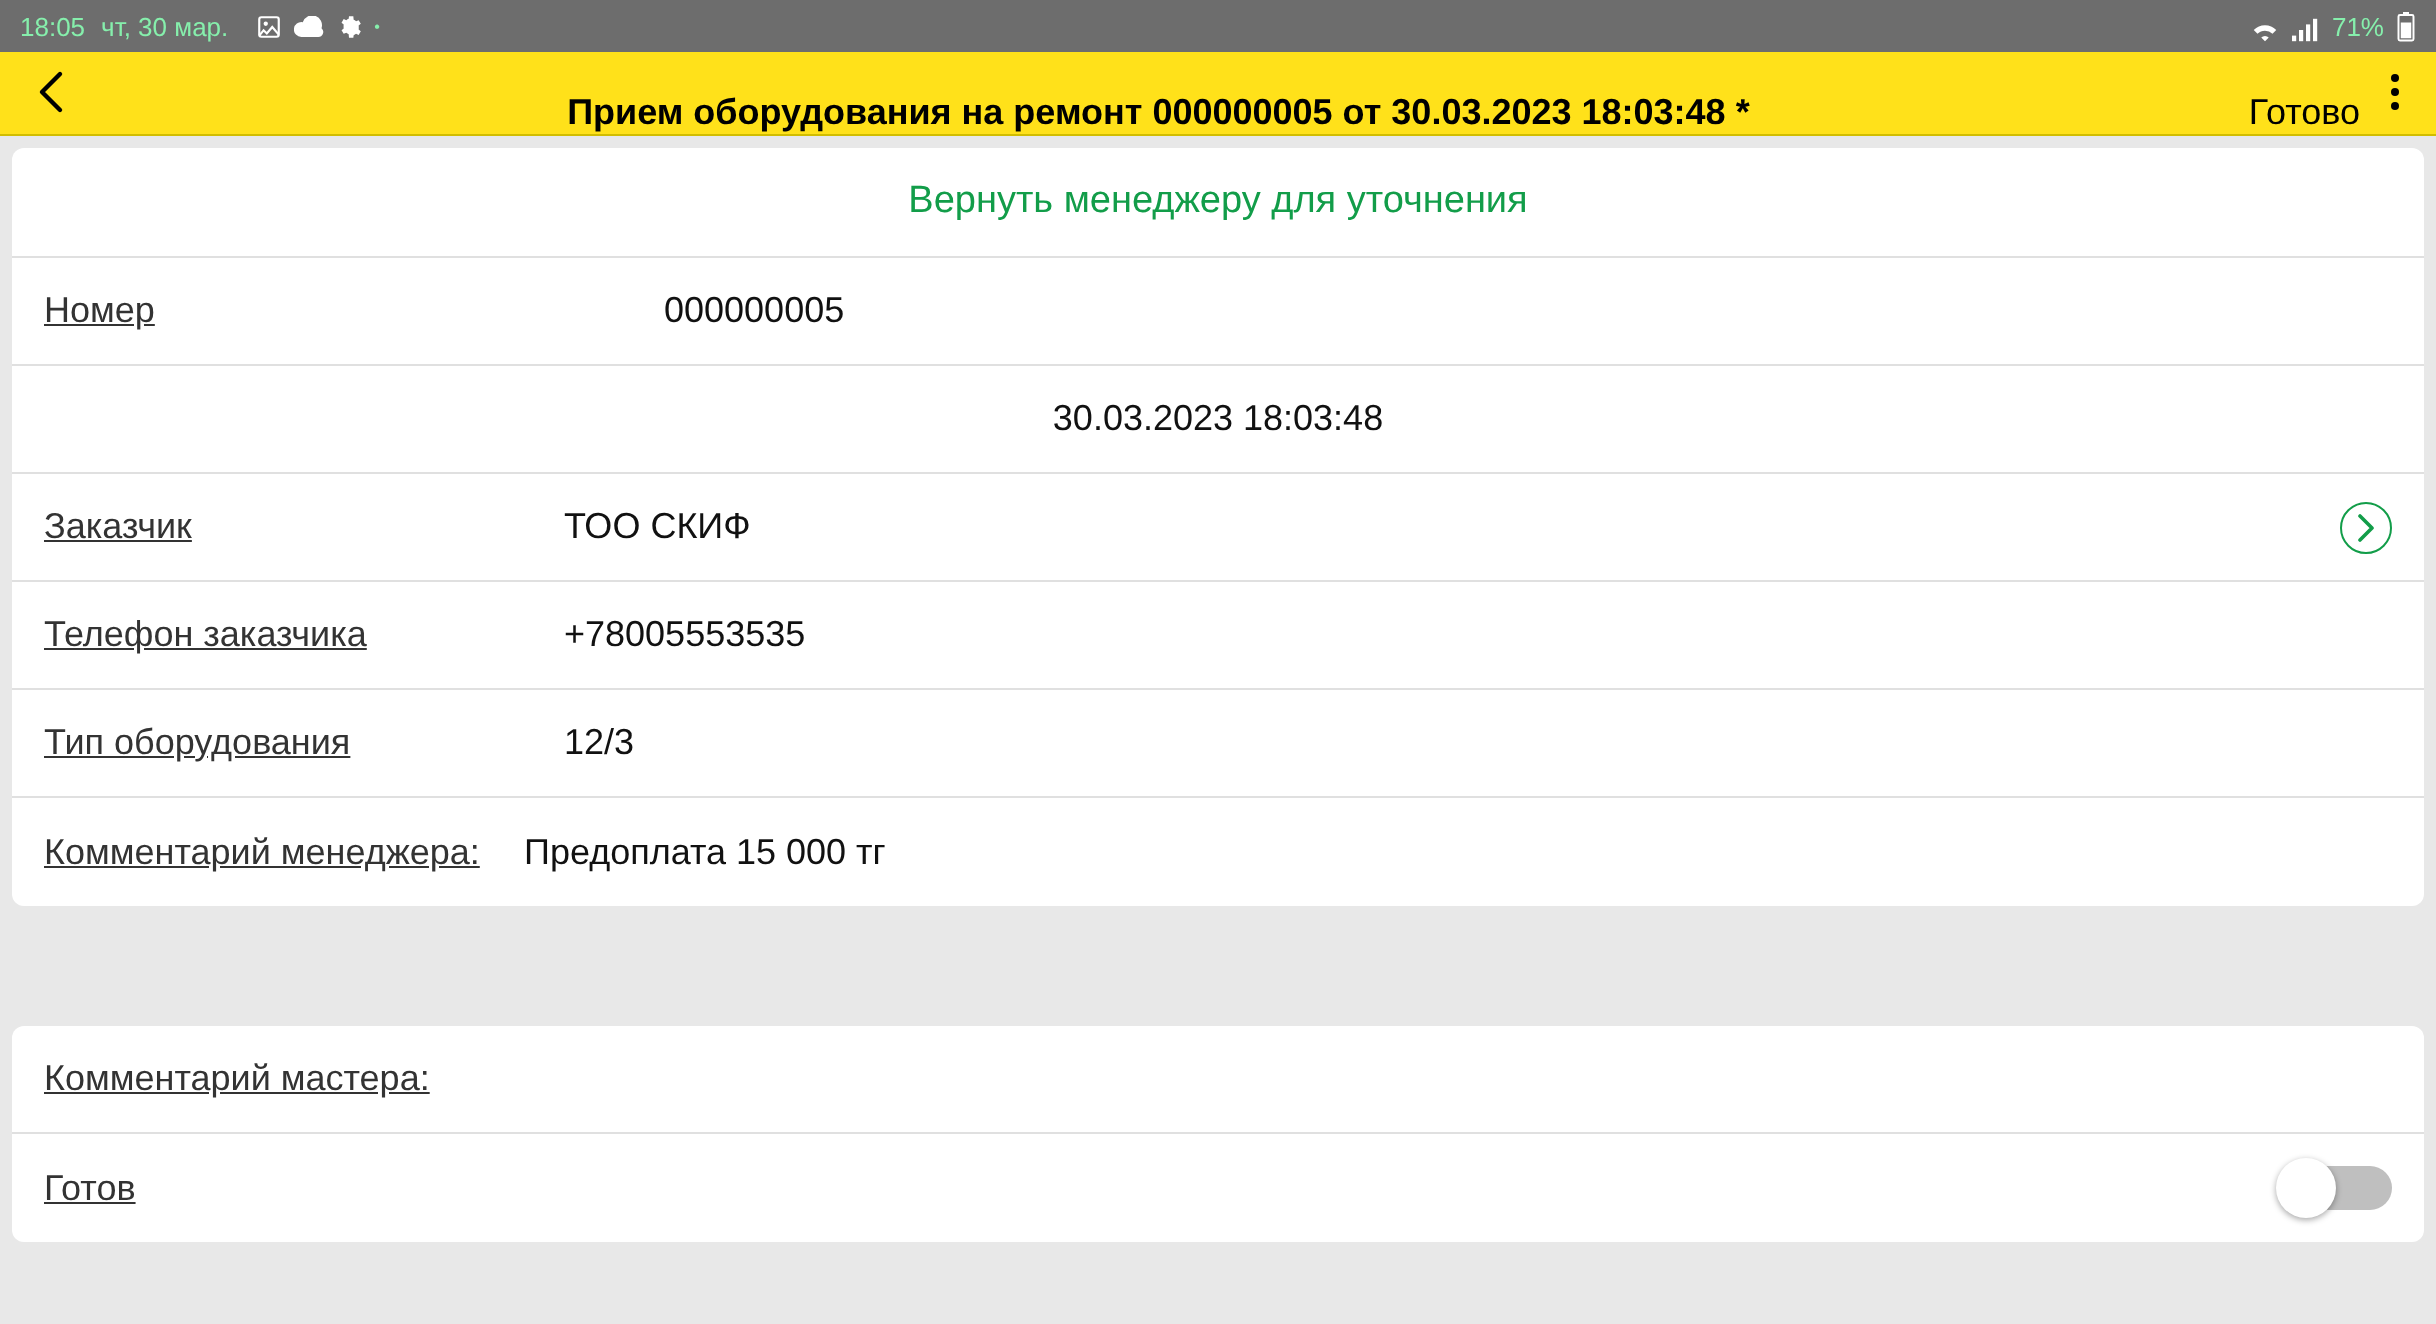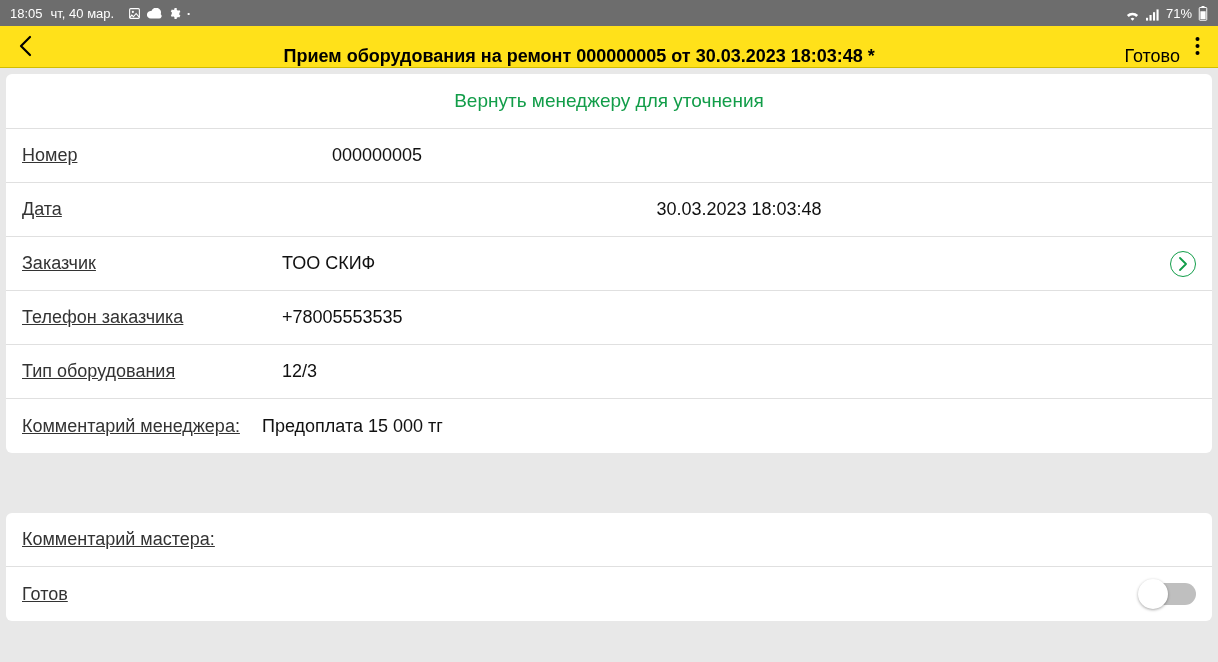--- a/index.html
+++ b/index.html
@@ -1,19 +1,19 @@
 <!DOCTYPE html>
 <html><head>
   <meta charset="utf-8">
   <style>
     * { margin:0; padding:0; box-sizing:border-box; }
     html,body { width:1218px; height:662px; font-family:Arial,Helvetica,sans-serif; background:#e8e8e8; overflow:hidden; }
 
     
-    .statusbar { background:#6d6d6d; color:#ffffff; height:26px; display:flex; align-items:center; padding:0 10px; font-size:13px; }
+    .statusbar { background:#6d6d6d; color:#86efac; height:26px; display:flex; align-items:center; padding:0 10px; font-size:13px; }
     .statusbar .sb-left { display:flex; align-items:center; gap:8px; }
     .statusbar .sb-icons { display:flex; align-items:center; gap:6px; margin-left:6px; font-size:12px; }
     .statusbar .sb-right { margin-left:auto; display:flex; align-items:flex-end; gap:6px; font-size:12px; }
     .statusbar .sb-right .pct { font-size:13px; }
 
     
     .appbar { background:#ffe11a; height:42px; display:flex; align-items:flex-end; padding:0 10px; border-bottom:1px solid #d1bd00; }
     .appbar .back { width:30px; height:42px; display:flex; align-items:center; justify-content:center; cursor:pointer; }
     .appbar .title { flex:1; text-align:center; font-weight:bold; font-size:18px; color:#000; }
     .appbar .done { font-size:18px; color:#000; padding:0 6px; cursor:pointer; }
@@ -38,21 +38,21 @@
     .row .toggle .knob { position:absolute; left:-2px; top:-4px; width:30px; height:30px; background:#fff; border-radius:50%; box-shadow:0 1px 3px rgba(0,0,0,.35); }
 
     svg { display:block; }
   </style>
 </head>
 <body>
 
 <div class="statusbar">
   <div class="sb-left">
     <span>18:05</span>
-    <span>чт, 40 мар.</span>
+    <span>чт, 30 мар.</span>
     <span class="sb-icons">
       <span>
         <svg width="13" height="13" viewBox="0 0 24 24">
             <rect x="3" y="3" width="18" height="18" rx="2" fill="none" stroke="#fff" stroke-width="2"></rect>
             <circle cx="9" cy="9" r="2" fill="#fff"></circle>
             <path d="M21 19l-6-7-5 6-3-3-4 5" fill="none" stroke="#fff" stroke-width="2"></path>
           </svg>
       </span>
       <span>
         <svg width="15" height="11" viewBox="0 0 24 16">
@@ -113,21 +113,20 @@
 
   <div class="card">
     <div class="return-link">Вернуть менеджеру для уточнения</div>
 
     <div class="row">
       <div class="label">Номер</div>
       <div class="value" style="margin-left:50px;">000000005</div>
     </div>
 
     <div class="row">
-      <div class="label">Дата</div>
       <div class="value right">30.03.2023 18:03:48</div>
     </div>
 
     <div class="row">
       <div class="label">Заказчик</div>
       <div class="value">ТОО СКИФ</div>
       <div class="arrow">
         <svg width="10" height="14" viewBox="0 0 10 14">
             <path d="M2 1 L8 7 L2 13" fill="none" stroke="#129d49" stroke-width="1.8" stroke-linecap="round" stroke-linejoin="round"></path>
           </svg>

